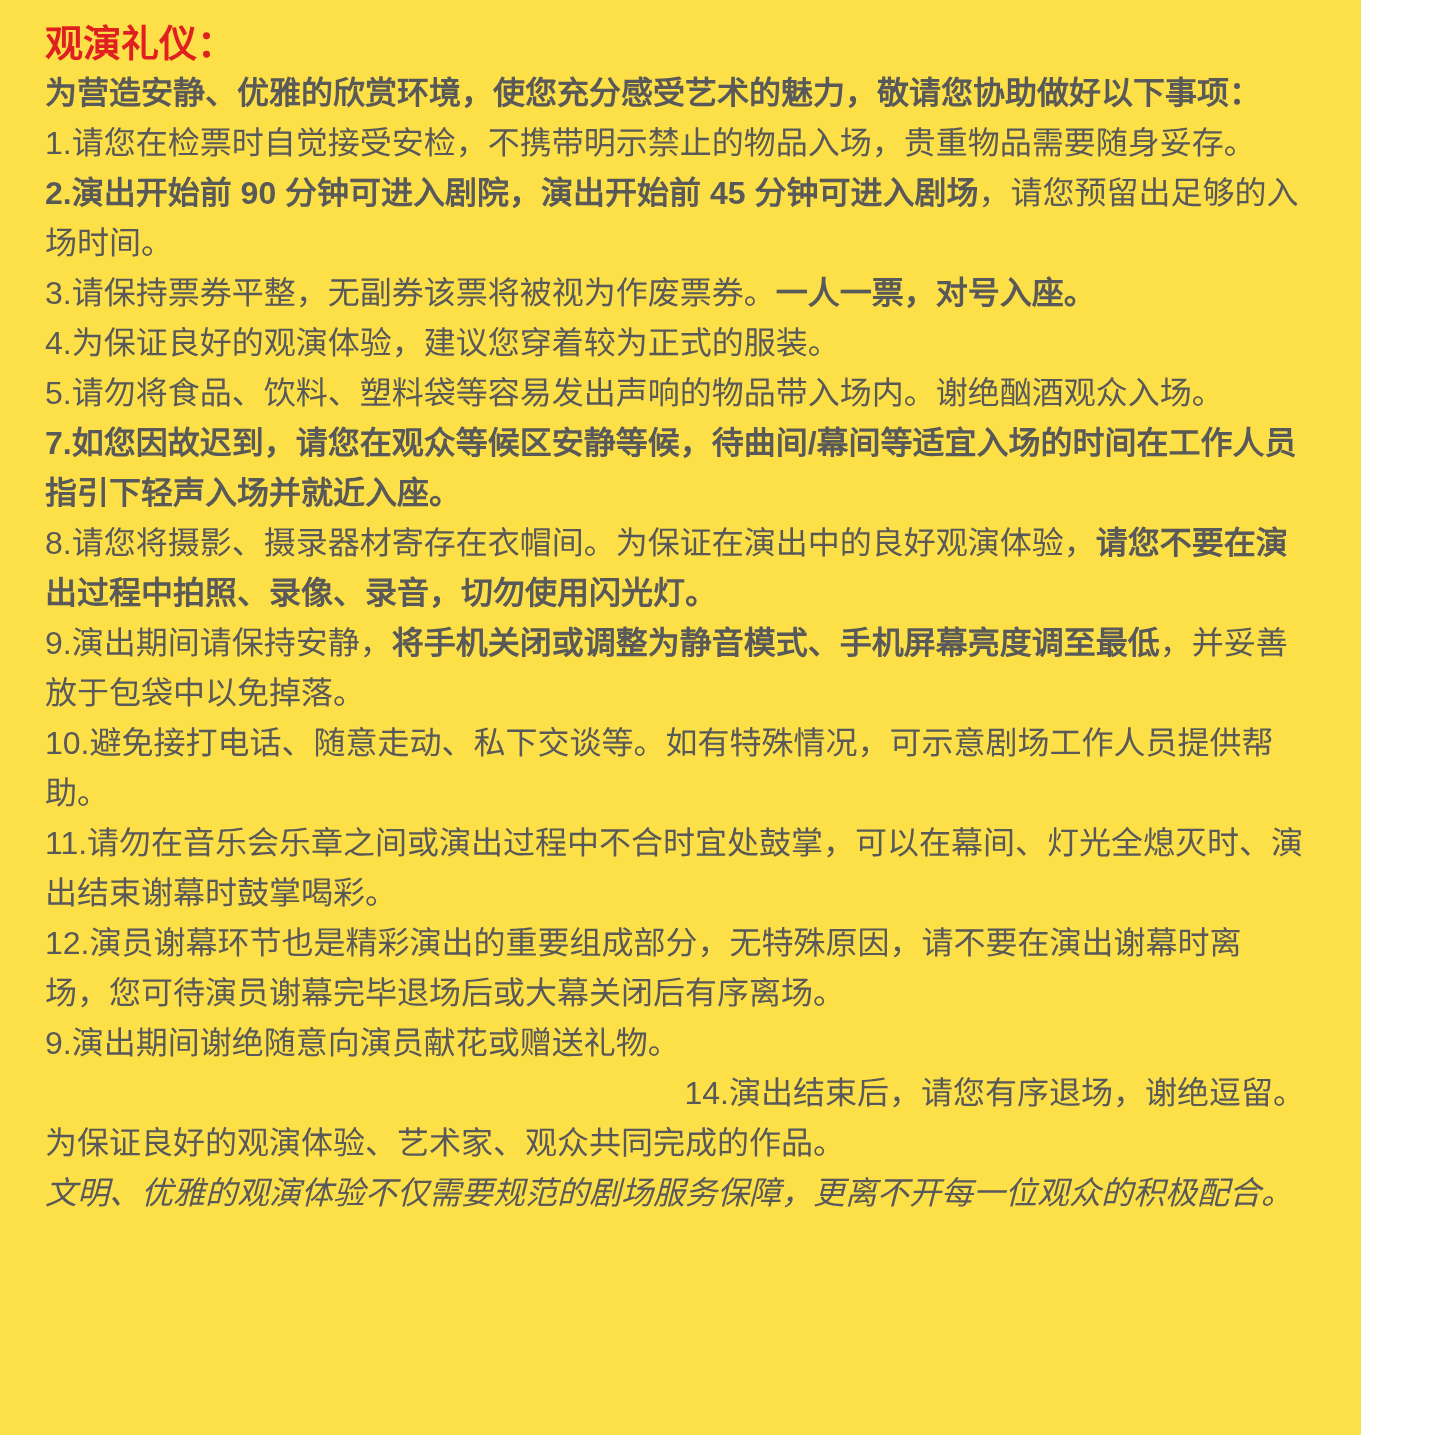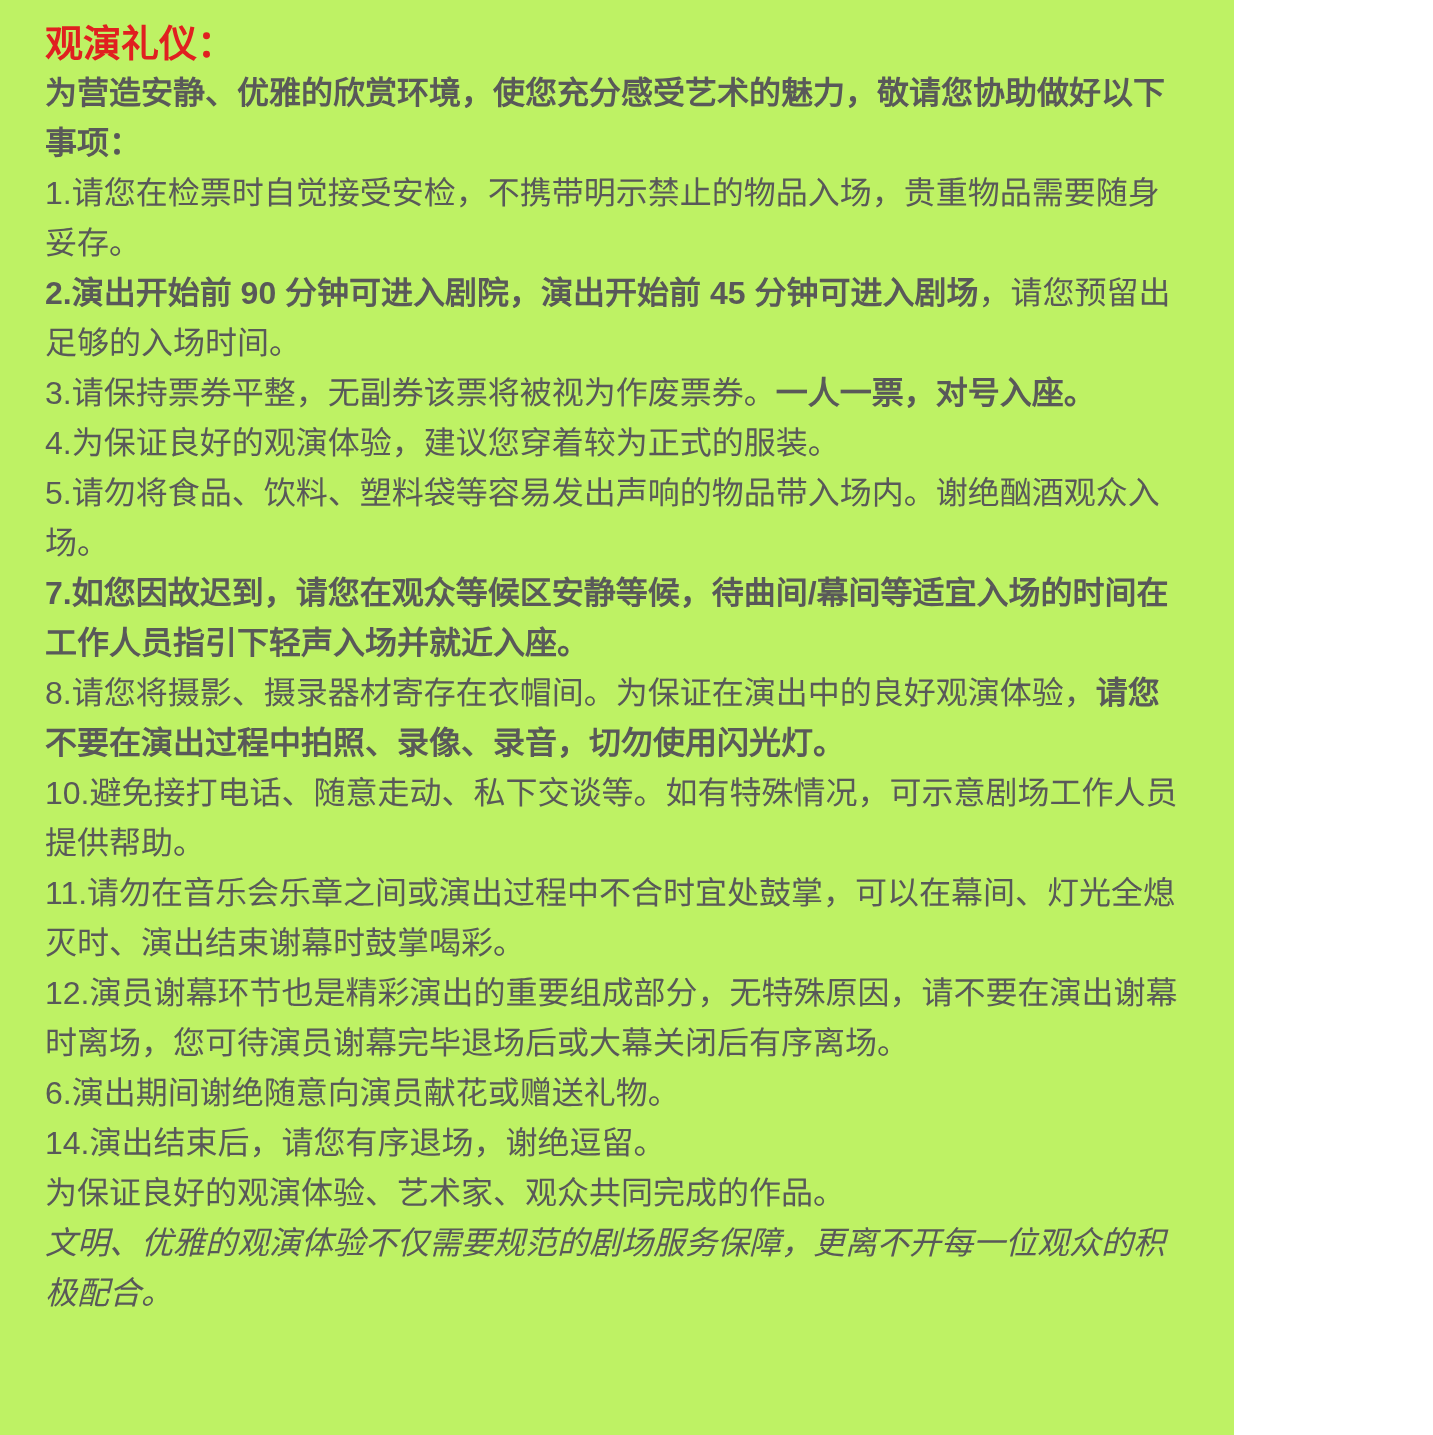--- a/index.html
+++ b/index.html
@@ -1,25 +1,25 @@
 <!DOCTYPE html>
 <html lang="zh-CN"><head>
 <meta charset="utf-8">
 <style>
   html, body {
     margin: 0;
     padding: 0;
     background: #ffffff;
   }
   .page {
-    width: 1234px;
+    width: 1361px;
     min-height: 1435px;
     box-sizing: border-box;
     padding: 20px 56px 40px 45px;
-    background: #bef264;
+    background: #fde047;
     font-family: "Liberation Sans", "DejaVu Sans", sans-serif;
     color: #595959;
     font-size: 28px;
   }
   .title {
     font-size: 38px;
     font-weight: 700;
     line-height: 48px;
     margin: 0;
     color: #e02020;
@@ -39,42 +39,43 @@
   .rule-4  { margin-top: 20px; }
   .rule-5  { margin-top: 3px; }
   .rule-6  { margin-top: 0; }
   .rule-7  { margin-top: 0; }
   .rule-8  { margin-top: 19px; line-height: 62px; }
   .rule-9  { margin-top: 16px; line-height: 70px; }
   .rule-10 { margin-top: -6px; }
   .rule-11 { margin-top: 0; }
   .rule-12 { margin-top: -5px; }
   .rule-13 { margin-top: 2px; }
-  .rule-14 { margin-top: 0; }
+  .rule-14 { margin-top: 0; text-align: right; }
   .closing-1 { margin-top: 0; }
   .closing-2 { margin-top: 0; font-style: italic; }
 </style>
 </head>
 <body>
 
 <main class="page">
   <h1 class="title">观演礼仪：</h1>
 
   <p class="para intro b">为营造安静、优雅的欣赏环境，使您充分感受艺术的魅力，敬请您协助做好以下事项：</p>
 
   <div id="rules">
       <p class="para rule rule-1"><span>1.请您在检票时自觉接受安检，不携带明示禁止的物品入场，贵重物品需要随身妥存。</span></p>
       <p class="para rule rule-2"><span class="b">2.演出开始前 90 分钟可进入剧院，演出开始前 45 分钟可进入剧场</span><span>，请您预留出足够的入场时间。</span></p>
       <p class="para rule rule-3"><span>3.请保持票券平整，无副券该票将被视为作废票券。</span><span class="b">一人一票，对号入座。</span></p>
       <p class="para rule rule-4"><span>4.为保证良好的观演体验，建议您穿着较为正式的服装。</span></p>
       <p class="para rule rule-5"><span>5.请勿将食品、饮料、塑料袋等容易发出声响的物品带入场内。谢绝酗酒观众入场。</span></p>
       <p class="para rule rule-7"><span class="b">7.如您因故迟到，请您在观众等候区安静等候，待曲间/幕间等适宜入场的时间在工作人员指引下轻声入场并就近入座。</span></p>
       <p class="para rule rule-8"><span>8.请您将摄影、摄录器材寄存在衣帽间。为保证在演出中的良好观演体验，</span><span class="b">请您不要在演出过程中拍照、录像、录音，切勿使用闪光灯。</span></p>
+      <p class="para rule rule-9"><span>9.演出期间请保持安静，</span><span class="b">将手机关闭或调整为静音模式、手机屏幕亮度调至最低</span><span>，并妥善放于包袋中以免掉落。</span></p>
       <p class="para rule rule-10"><span>10.避免接打电话、随意走动、私下交谈等。如有特殊情况，可示意剧场工作人员提供帮助。</span></p>
       <p class="para rule rule-11"><span>11.请勿在音乐会乐章之间或演出过程中不合时宜处鼓掌，可以在幕间、灯光全熄灭时、演出结束谢幕时鼓掌喝彩。</span></p>
       <p class="para rule rule-12"><span>12.演员谢幕环节也是精彩演出的重要组成部分，无特殊原因，请不要在演出谢幕时离场，您可待演员谢幕完毕退场后或大幕关闭后有序离场。</span></p>
-      <p class="para rule rule-13"><span>6.演出期间谢绝随意向演员献花或赠送礼物。</span></p>
+      <p class="para rule rule-13"><span>9.演出期间谢绝随意向演员献花或赠送礼物。</span></p>
       <p class="para rule rule-14"><span>14.演出结束后，请您有序退场，谢绝逗留。</span></p>
     </div>
 
   <p class="para closing-1">为保证良好的观演体验、艺术家、观众共同完成的作品。</p>
   <p class="para closing-2">文明、优雅的观演体验不仅需要规范的剧场服务保障，更离不开每一位观众的积极配合。</p>
 </main>
 
 </body></html>

